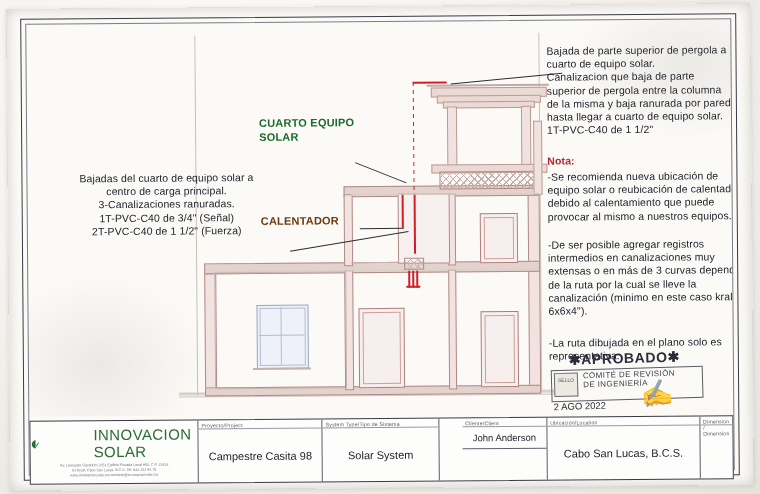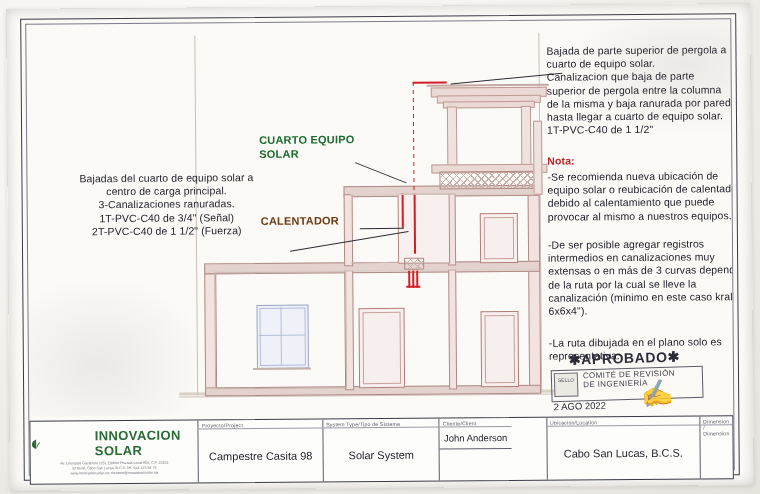--- a/index.html
+++ b/index.html
@@ -95,21 +95,21 @@
     border-bottom:.6px solid #9a9aa4;height:9px;box-sizing:border-box;
   }
   .tb-val{
     display:flex;align-items:center;justify-content:center;height:calc(100% - 9px);
     font-size:11px;color:#1d1d28;text-align:center;padding:0 4px;box-sizing:border-box;
   }
   .tb-val.small{font-size:9.5px;}
   #logo-cell{width:176px;display:flex;align-items:center;justify-content:center;flex-direction:column;}
   .logo-row{display:flex;align-items:center;gap:5px;}
   .logo-mark{width:15px;height:15px;}
-  .logo-text{font-size:13px;font-weight:bold;color:#2b6b35;letter-spacing:.4px;padding-left:48px;}
+  .logo-text{font-size:15px;font-weight:normal;color:#2b6b35;letter-spacing:.4px;padding-left:48px;}
   .logo-sub{font-size:3.6px;color:#70707c;text-align:center;line-height:5px;margin-top:3px;width:160px;}
   .wall-l{position:absolute;border:1px solid #b08a85;background:#f2e3e0;}
   .slab{position:absolute;background:#e3d2ce;border:1px solid #b08a85;}
   .room{position:absolute;border:1px solid #c8b4ae;background:rgba(255,255,255,0);}
   .door{position:absolute;border:1.2px solid #b07f79;background:#f7efed;}
   .door:before{
     content:"";position:absolute;left:3px;top:3px;right:3px;bottom:3px;
     border:1px solid #c9a09a;
   }
   .window{position:absolute;border:1.2px solid #9aa7c4;background:#eef1f8;}
@@ -214,21 +214,21 @@
       <div class="thinline" style="left:186px;top:248px;width:324px;height:1px;background:#dbcfc9;"></div>
       <div class="thinline" style="left:323px;top:172px;width:187px;height:1px;background:#dbcfc9;"></div>
 
       <div class="blueline" style="left:200px;top:360px;width:0px;height:0px;"></div>
 
       <div class="leader" style="left:328px;top:140px;width:55px;transform:rotate(22deg);"></div>
       <div class="leader" style="left:332px;top:206px;width:44px;"></div>
       <div class="leader" style="left:262px;top:228px;width:120px;transform:rotate(-9deg);"></div>
       <div class="leader" style="left:424px;top:62px;width:112px;transform:rotate(-5deg);"></div>
 
-      <div class="lbl-bold" style="left:232px;top:111px;width:120px;white-space:pre-line;color:#1d6b2f;">CUARTO EQUIPO
+      <div class="lbl-bold" style="left:232px;top:94px;width:120px;white-space:pre-line;color:#1d6b2f;">CUARTO EQUIPO
 SOLAR</div>
       <div class="lbl-bold brown" style="left:233px;top:192px;width:110px;">CALENTADOR</div>
 
       <div class="ann center" style="left:14px;top:148px;width:250px;">Bajadas del cuarto de equipo solar a
 centro de carga principal.
 3-Canalizaciones ranuradas.
 1T-PVC-C40 de 3/4" (Señal)
 2T-PVC-C40 de 1 1/2" (Fuerza)</div>
 
       <div class="ann" style="left:520px;top:24px;width:200px;">Bajada de parte superior de pergola a
@@ -284,21 +284,21 @@
       <div class="tb-cell" style="width:130px;">
         <div class="tb-hdr">Proyecto/Project</div>
         <div class="tb-val">Campestre Casita 98</div>
       </div>
 
       <div class="tb-cell" style="width:122px;">
         <div class="tb-hdr">System Type/Tipo de Sistema</div>
         <div class="tb-val">Solar System</div>
       </div>
 
-      <div class="tb-cell" style="width:112px;display:flex;">
+      <div class="tb-cell" style="width:112px;display:flex;flex-direction:column;padding-left:23px;">
         <div style="height:50%;border-bottom:1px solid #5e5e6a;box-sizing:border-box;">
           <div class="tb-hdr">Cliente/Client</div>
           <div class="tb-val small">John Anderson</div>
         </div>
       </div>
 
       <div class="tb-cell" style="width:160px;">
         <div class="tb-hdr">Ubicación/Location</div>
         <div class="tb-val">Cabo San Lucas, B.C.S.</div>
       </div>

